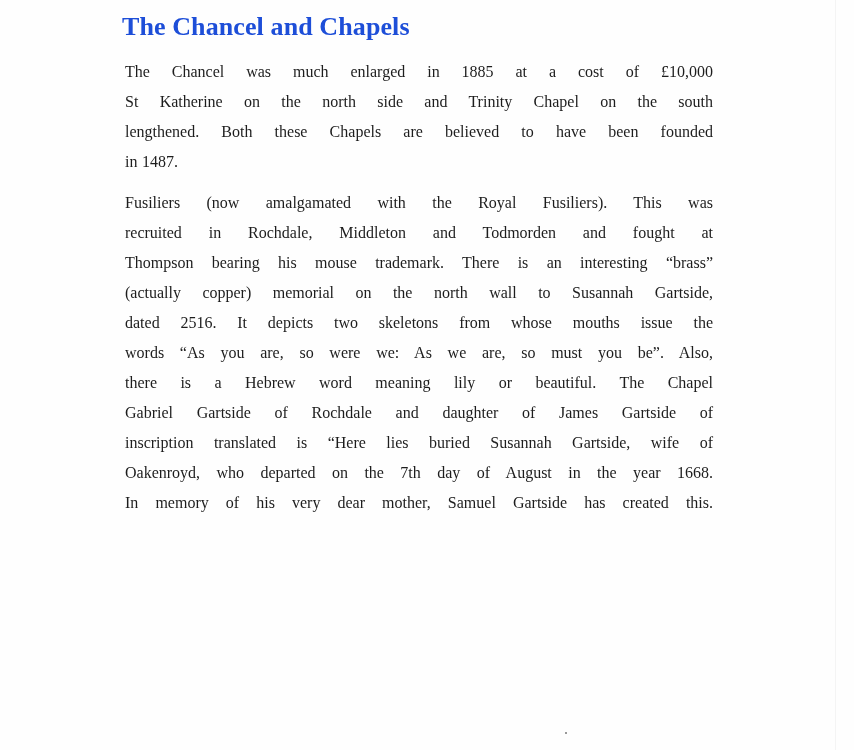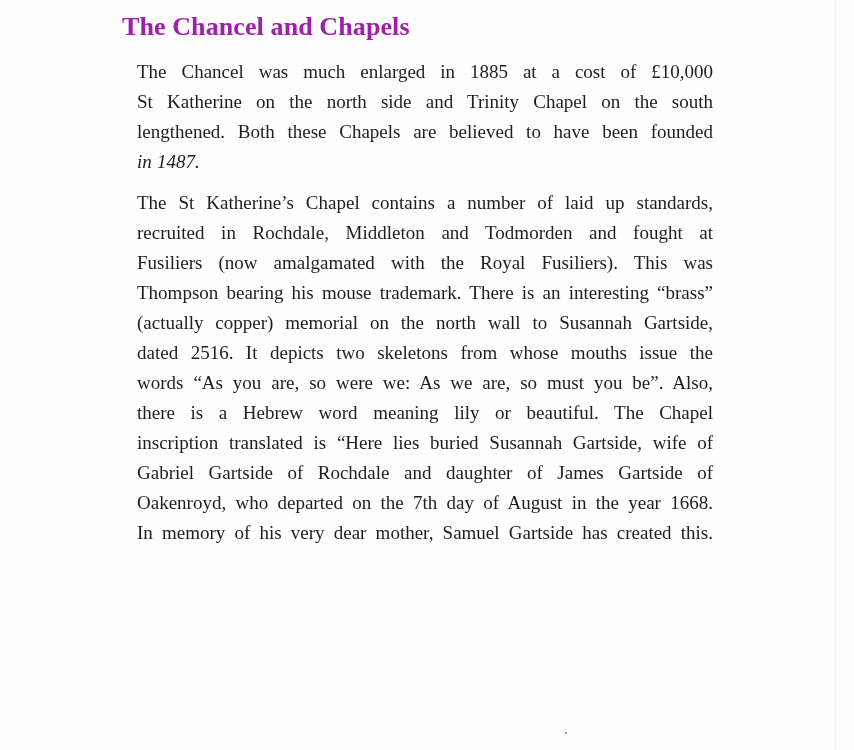--- a/index.html
+++ b/index.html
@@ -24,47 +24,46 @@
       background: #fefefe;
     }
     .heading {
       position: absolute;
       left: 122px;
       top: 10px;
       margin: 0;
       font-size: 26px;
       font-weight: bold;
       letter-spacing: 0.1px;
-      color: #a21caf;
+      color: #1d4ed8;
       line-height: 34px;
     }
     .body-text {
       position: absolute;
       left: 122px;
       top: 57px;
       width: 591px;
     }
     .para {
-      margin: 0 0 11px 15px;
-      font-size: 19px;
+      margin: 0 0 11px 3px;
+      font-size: 16px;
       line-height: 30px;
       text-align: justify;
       word-spacing: 0.5px;
       color: #1d1d1d;
     }
     .line {
       display: block;
       text-align: justify;
       text-align-last: justify;
       white-space: nowrap;
       overflow: visible;
     }
     .line.last {
       text-align-last: left;
-      font-style: italic;
     }
     .edge-shadow {
       position: absolute;
       right: 18px;
       top: 0;
       width: 1px;
       height: 750px;
       background: #f4f4f4;
     }
     .speck {
@@ -82,30 +81,29 @@
   <h1 class="heading">The Chancel and Chapels</h1>
 
   <div class="body-text">
     <p class="para">
       <span class="line">The Chancel was much enlarged in 1885 at a cost of £10,000</span>
       <span class="line">St Katherine on the north side and Trinity Chapel on the south</span>
       <span class="line">lengthened.   Both these Chapels are believed to have been founded</span>
       <span class="line last">in 1487.</span>
     </p>
     <p class="para">
-      <span class="line">The St Katherine’s Chapel contains a number of laid up standards,</span>
+      <span class="line">Fusiliers (now amalgamated with the Royal Fusiliers).   This was</span>
       <span class="line">recruited in Rochdale, Middleton and Todmorden and fought at</span>
-      <span class="line">Fusiliers (now amalgamated with the Royal Fusiliers).   This was</span>
       <span class="line">Thompson bearing his mouse trademark.  There is an interesting “brass”</span>
       <span class="line">(actually copper) memorial on the north wall to Susannah Gartside,</span>
       <span class="line">dated 2516.   It depicts two skeletons from whose mouths issue the</span>
       <span class="line">words “As you are, so were we:  As we are, so must you be”.   Also,</span>
       <span class="line">there is a Hebrew word meaning lily or beautiful.    The Chapel</span>
+      <span class="line">Gabriel Gartside of Rochdale and daughter of James Gartside of</span>
       <span class="line">inscription translated is “Here lies buried Susannah Gartside, wife of</span>
-      <span class="line">Gabriel Gartside of Rochdale and daughter of James Gartside of</span>
       <span class="line">Oakenroyd, who departed on the 7th day of August in the year 1668.</span>
       <span class="line">In memory of his very dear mother, Samuel Gartside has created this.</span>
     </p>
   </div>
 
   <div class="edge-shadow"></div>
   <div class="speck" style="left:565px; top:732px;"></div>
 </div>
 
 </body></html>

